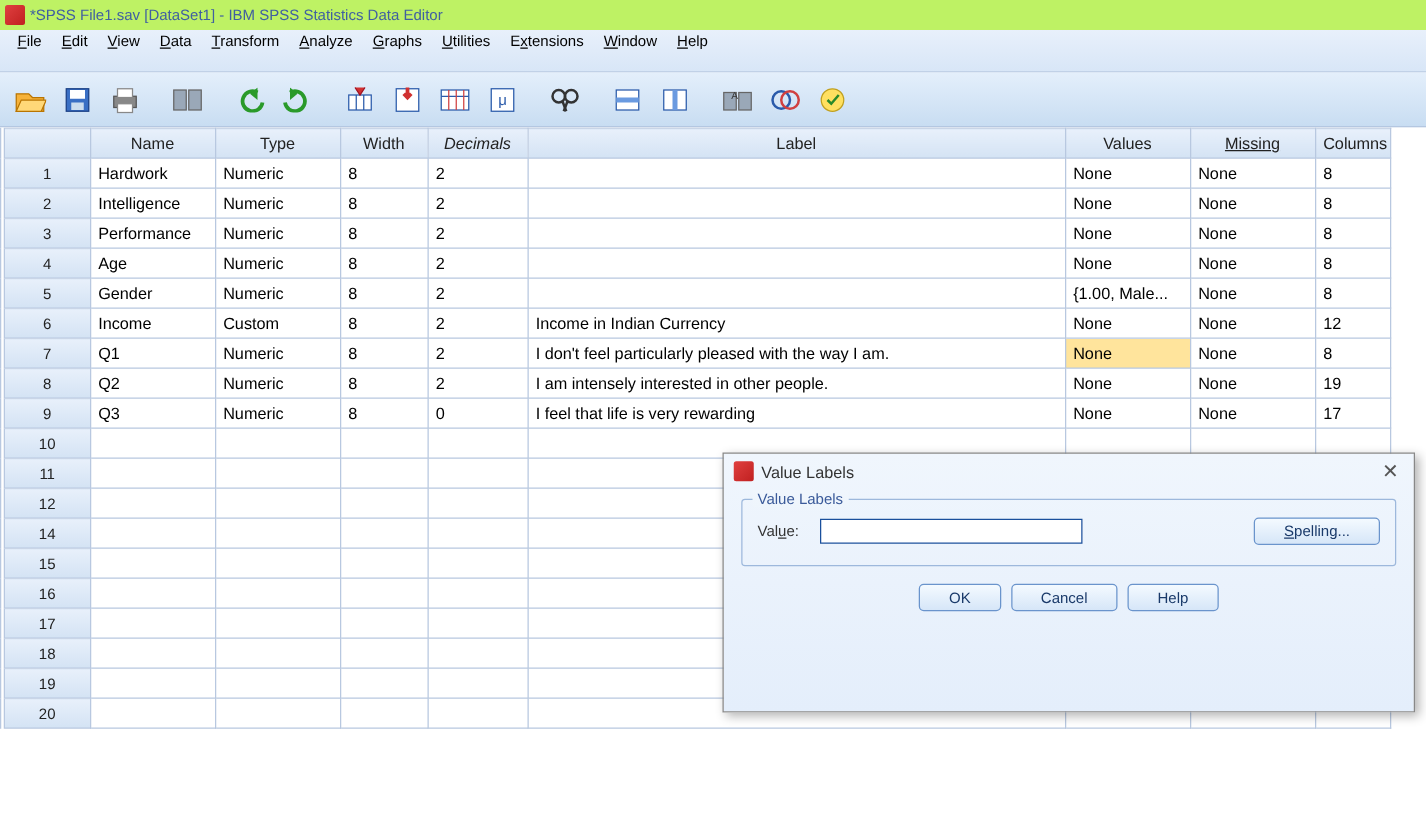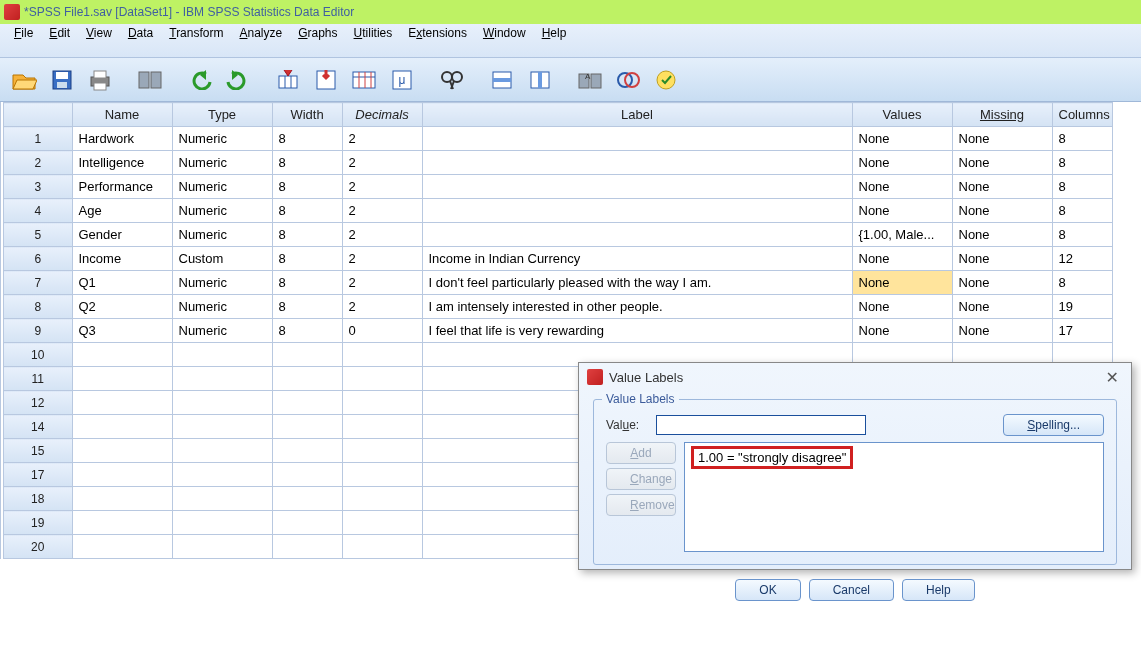--- a/index.html
+++ b/index.html
@@ -362,20 +362,31 @@
     <td></td>
           <td></td>
           <td></td>
           <td></td>
           <td></td>
           <td></td>
           <td></td>
           <td></td>
         </tr>
         <tr>
+          <td class="rowhead">16</td>
+    <td></td>
+          <td></td>
+          <td></td>
+          <td></td>
+          <td></td>
+          <td></td>
+          <td></td>
+          <td></td>
+        </tr>
+        <tr>
           <td class="rowhead">17</td>
     <td></td>
           <td></td>
           <td></td>
           <td></td>
           <td></td>
           <td></td>
           <td></td>
           <td></td>
         </tr>
@@ -425,30 +436,20 @@
     <span class="close">✕</span>
   </div>
   <div class="dialog-body">
     <div class="fieldset">
       <span class="fieldset-legend">Value Labels</span>
       <div class="form-row">
         <label>Val<u>u</u>e:</label>
         <input class="txt value" type="text" style="">
         <button class="dlgbtn spell-btn"><u>S</u>pelling...</button>
       </div>
-      <div class="listarea">
-        <div class="list-btns">
-          <button class="dlgbtn" disabled=""><u>A</u>dd</button>
-          <button class="dlgbtn" disabled=""><u>C</u>hange</button>
-          <button class="dlgbtn" disabled=""><u>R</u>emove</button>
-        </div>
-        <div class="listbox">
-          <div class="item"><span class="redbox">1.00 = "strongly disagree"</span></div>
-        </div>
-      </div>
     </div>
   </div>
   <div class="dialog-footer">
     <button class="dlgbtn">OK</button>
     <button class="dlgbtn">Cancel</button>
     <button class="dlgbtn">Help</button>
   </div>
 </div>
 
 </body></html>

